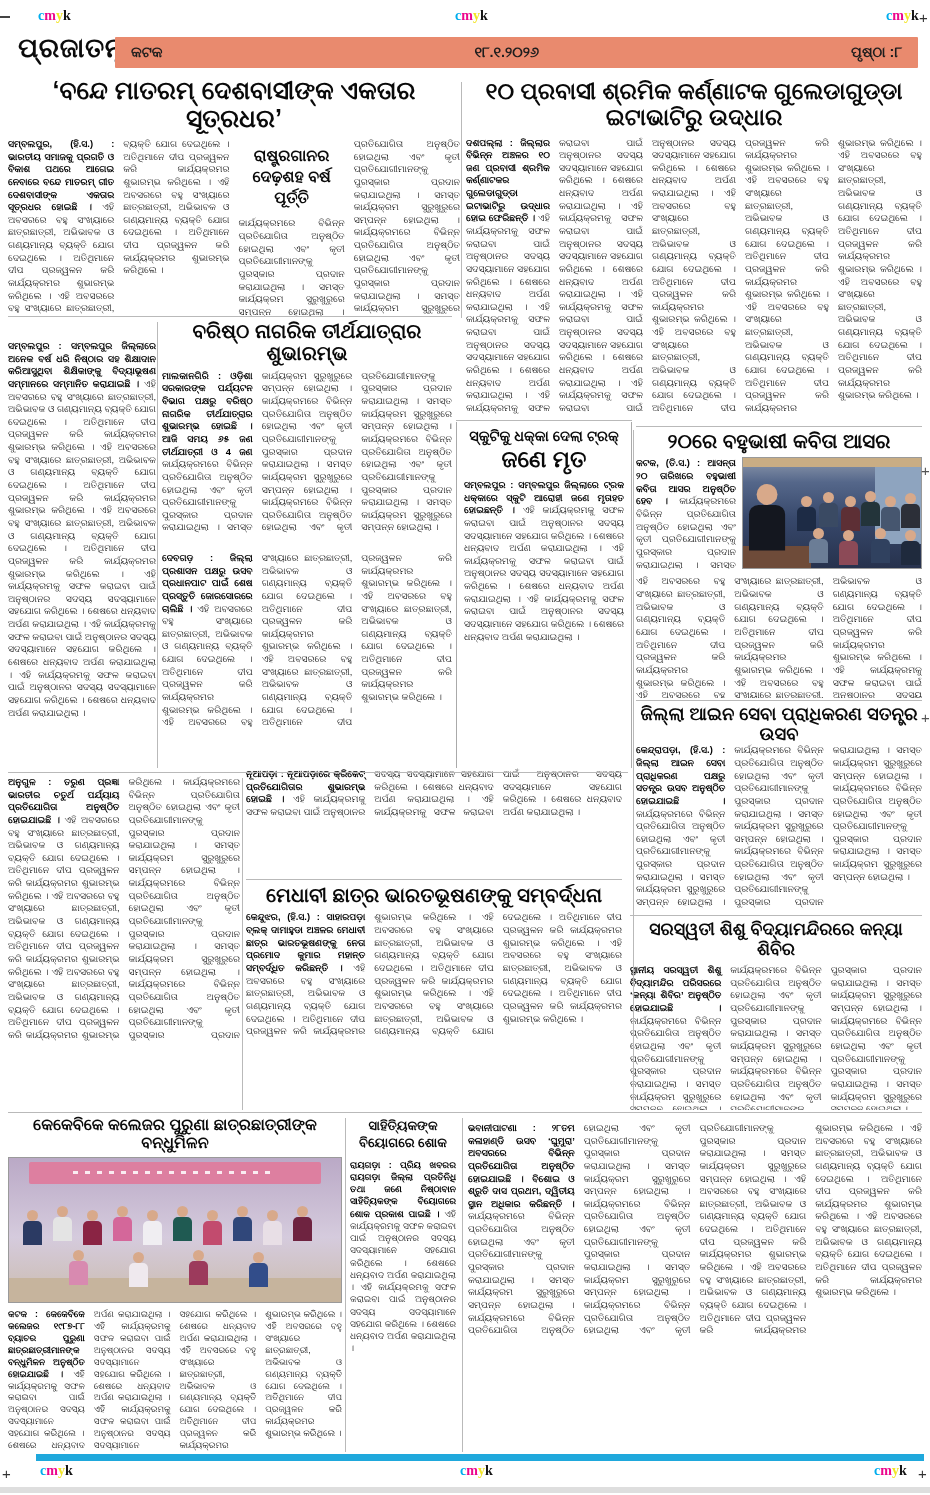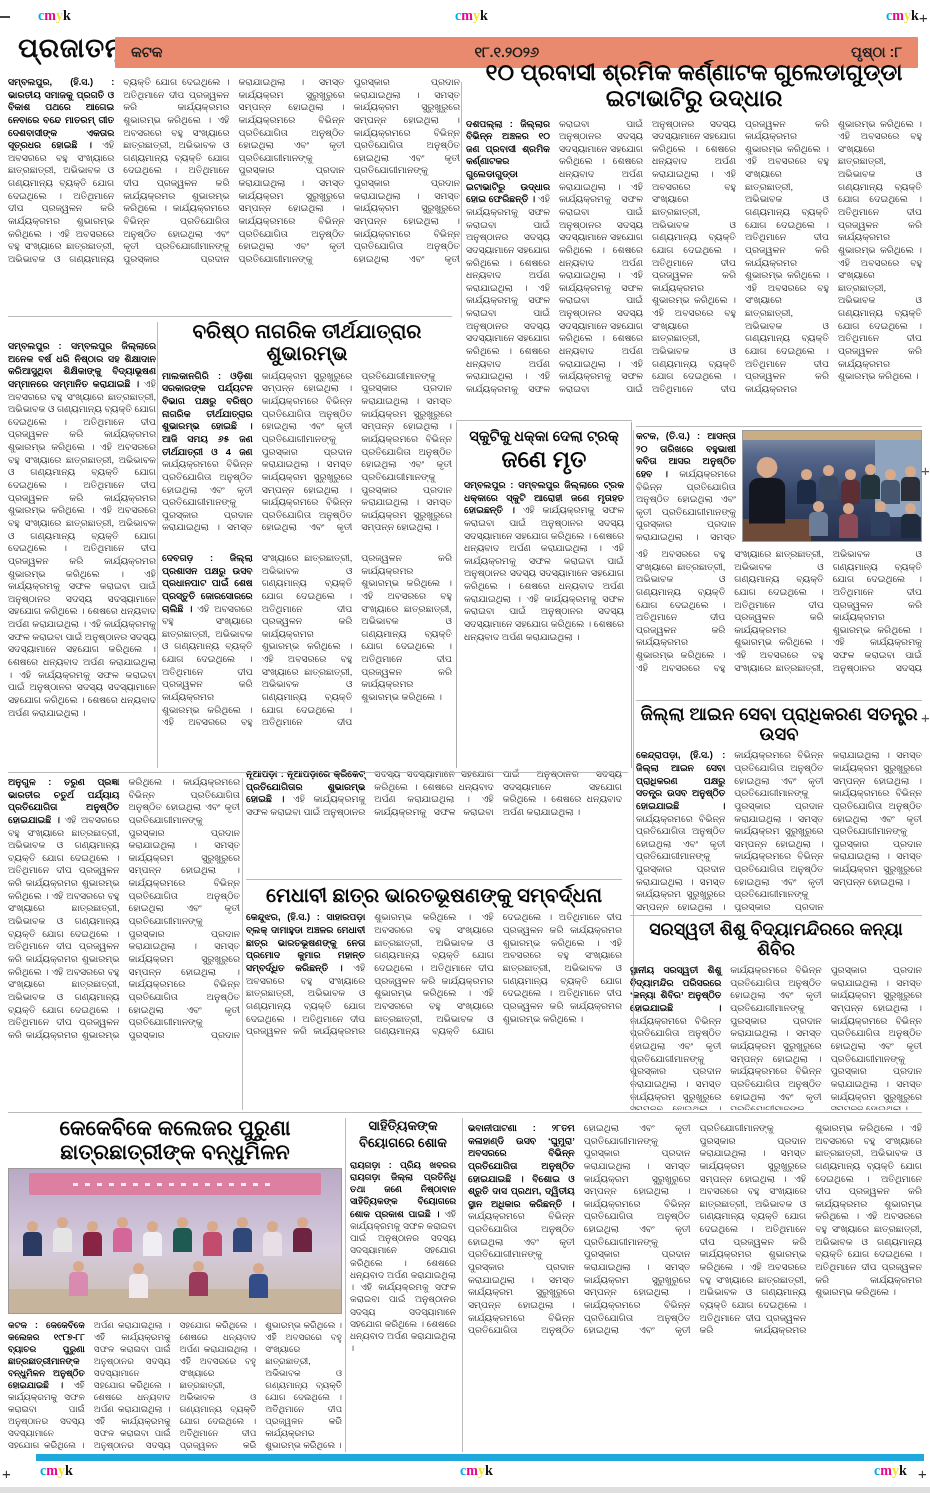--- a/index.html
+++ b/index.html
@@ -59,28 +59,30 @@
   <div class="plus" style="left:919px;top:10px">+</div>
 
   <div class="logo">ପ୍ରଜାତନ୍ତ୍ର</div>
   <div class="mbar" style="background:#e98a6e">
     <span>କଟକ</span>
     <span>୧୮.୧.୨୦୨୬</span>
     <span>ପୃଷ୍ଠା :୮</span>
   </div>
 
   <div class="article" style="left:8px;top:76px;width:452px;height:240px">
+    <div class="hl" style="font-size:25px;margin-bottom:6px">‘ବନ୍ଦେ ମାତରମ୍ ଦେଶବାସୀଙ୍କ ଏକତାର ସୂତ୍ରଧର’</div>
     <div class="body cols4" style="height:200px">
       <b>ସମ୍ବଲପୁର, (ହି.ସ.) : ଭାରତୀୟ ସମାଜକୁ ପ୍ରଗତି ଓ ବିକାଶ ପଥରେ ଆଗେଇ ନେବାରେ ବନ୍ଦେ ମାତରମ୍ ଗୀତ ଦେଶବାସୀଙ୍କ ଏକତାର ସୂତ୍ରଧର ହୋଇଛି ।</b>
       <span> ଏହି ଅବସରରେ ବହୁ ସଂଖ୍ୟାରେ ଛାତ୍ରଛାତ୍ରୀ, ଅଭିଭାବକ ଓ ଗଣ୍ୟମାନ୍ୟ ବ୍ୟକ୍ତି ଯୋଗ ଦେଇଥିଲେ । ଅତିଥିମାନେ ଦୀପ ପ୍ରଜ୍ୱଳନ କରି କାର୍ଯ୍ୟକ୍ରମର ଶୁଭାରମ୍ଭ କରିଥିଲେ । ଏହି ଅବସରରେ ବହୁ ସଂଖ୍ୟାରେ ଛାତ୍ରଛାତ୍ରୀ, ଅଭିଭାବକ ଓ ଗଣ୍ୟମାନ୍ୟ ବ୍ୟକ୍ତି ଯୋଗ ଦେଇଥିଲେ । ଅତିଥିମାନେ ଦୀପ ପ୍ରଜ୍ୱଳନ କରି କାର୍ଯ୍ୟକ୍ରମର ଶୁଭାରମ୍ଭ କରିଥିଲେ । ଏହି ଅବସରରେ ବହୁ ସଂଖ୍ୟାରେ ଛାତ୍ରଛାତ୍ରୀ, ଅଭିଭାବକ ଓ ଗଣ୍ୟମାନ୍ୟ ବ୍ୟକ୍ତି ଯୋଗ ଦେଇଥିଲେ । ଅତିଥିମାନେ ଦୀପ ପ୍ରଜ୍ୱଳନ କରି କାର୍ଯ୍ୟକ୍ରମର ଶୁଭାରମ୍ଭ କରିଥିଲେ ।</span>
+      <span class="subhead" style="display:block">ରାଷ୍ଟ୍ରଗାନର ଦେଢ଼ଶହ ବର୍ଷ ପୂର୍ତ୍ତି</span>
       <span> କାର୍ଯ୍ୟକ୍ରମରେ ବିଭିନ୍ନ ପ୍ରତିଯୋଗିତା ଅନୁଷ୍ଠିତ ହୋଇଥିଲା ଏବଂ କୃତୀ ପ୍ରତିଯୋଗୀମାନଙ୍କୁ ପୁରସ୍କାର ପ୍ରଦାନ କରାଯାଇଥିଲା । ସମସ୍ତ କାର୍ଯ୍ୟକ୍ରମ ସୁରୁଖୁରୁରେ ସମ୍ପନ୍ନ ହୋଇଥିଲା । କାର୍ଯ୍ୟକ୍ରମରେ ବିଭିନ୍ନ ପ୍ରତିଯୋଗିତା ଅନୁଷ୍ଠିତ ହୋଇଥିଲା ଏବଂ କୃତୀ ପ୍ରତିଯୋଗୀମାନଙ୍କୁ ପୁରସ୍କାର ପ୍ରଦାନ କରାଯାଇଥିଲା । ସମସ୍ତ କାର୍ଯ୍ୟକ୍ରମ ସୁରୁଖୁରୁରେ ସମ୍ପନ୍ନ ହୋଇଥିଲା । କାର୍ଯ୍ୟକ୍ରମରେ ବିଭିନ୍ନ ପ୍ରତିଯୋଗିତା ଅନୁଷ୍ଠିତ ହୋଇଥିଲା ଏବଂ କୃତୀ ପ୍ରତିଯୋଗୀମାନଙ୍କୁ ପୁରସ୍କାର ପ୍ରଦାନ କରାଯାଇଥିଲା । ସମସ୍ତ କାର୍ଯ୍ୟକ୍ରମ ସୁରୁଖୁରୁରେ ସମ୍ପନ୍ନ ହୋଇଥିଲା । କାର୍ଯ୍ୟକ୍ରମରେ ବିଭିନ୍ନ ପ୍ରତିଯୋଗିତା ଅନୁଷ୍ଠିତ ହୋଇଥିଲା ଏବଂ କୃତୀ ପ୍ରତିଯୋଗୀମାନଙ୍କୁ ପୁରସ୍କାର ପ୍ରଦାନ କରାଯାଇଥିଲା । ସମସ୍ତ କାର୍ଯ୍ୟକ୍ରମ ସୁରୁଖୁରୁରେ ସମ୍ପନ୍ନ ହୋଇଥିଲା । କାର୍ଯ୍ୟକ୍ରମରେ ବିଭିନ୍ନ ପ୍ରତିଯୋଗିତା ଅନୁଷ୍ଠିତ ହୋଇଥିଲା ଏବଂ କୃତୀ ପ୍ରତିଯୋଗୀମାନଙ୍କୁ ପୁରସ୍କାର ପ୍ରଦାନ କରାଯାଇଥିଲା । ସମସ୍ତ କାର୍ଯ୍ୟକ୍ରମ ସୁରୁଖୁରୁରେ ସମ୍ପନ୍ନ ହୋଇଥିଲା ।</span>
     </div>
   </div>
 
-  <div class="article" style="left:466px;top:60px;width:456px;height:348px">
+  <div class="article" style="left:466px;top:79px;width:456px;height:348px">
     <div class="hl" style="font-size:23px;margin-bottom:6px">୧୦ ପ୍ରବାସୀ ଶ୍ରମିକ କର୍ଣ୍ଣାଟକ ଗୁଲେଡାଗୁଡ୍ଡା ଇଟାଭାଟିରୁ ଉଦ୍ଧାର</div>
     <div class="body cols5" style="height:306px">
       <b>ଦଶପଲ୍ଲା : ଜିଲ୍ଲାର ବିଭିନ୍ନ ଅଞ୍ଚଳର ୧୦ ଜଣ ପ୍ରବାସୀ ଶ୍ରମିକ କର୍ଣ୍ଣାଟକର ଗୁଲେଡାଗୁଡ୍ଡା ଇଟାଭାଟିରୁ ଉଦ୍ଧାର ହୋଇ ଫେରିଛନ୍ତି ।</b>
       <span> ଏହି କାର୍ଯ୍ୟକ୍ରମକୁ ସଫଳ କରାଇବା ପାଇଁ ଅନୁଷ୍ଠାନର ସଦସ୍ୟ ସଦସ୍ୟାମାନେ ସହଯୋଗ କରିଥିଲେ । ଶେଷରେ ଧନ୍ୟବାଦ ଅର୍ପଣ କରାଯାଇଥିଲା । ଏହି କାର୍ଯ୍ୟକ୍ରମକୁ ସଫଳ କରାଇବା ପାଇଁ ଅନୁଷ୍ଠାନର ସଦସ୍ୟ ସଦସ୍ୟାମାନେ ସହଯୋଗ କରିଥିଲେ । ଶେଷରେ ଧନ୍ୟବାଦ ଅର୍ପଣ କରାଯାଇଥିଲା । ଏହି କାର୍ଯ୍ୟକ୍ରମକୁ ସଫଳ କରାଇବା ପାଇଁ ଅନୁଷ୍ଠାନର ସଦସ୍ୟ ସଦସ୍ୟାମାନେ ସହଯୋଗ କରିଥିଲେ । ଶେଷରେ ଧନ୍ୟବାଦ ଅର୍ପଣ କରାଯାଇଥିଲା । ଏହି କାର୍ଯ୍ୟକ୍ରମକୁ ସଫଳ କରାଇବା ପାଇଁ ଅନୁଷ୍ଠାନର ସଦସ୍ୟ ସଦସ୍ୟାମାନେ ସହଯୋଗ କରିଥିଲେ । ଶେଷରେ ଧନ୍ୟବାଦ ଅର୍ପଣ କରାଯାଇଥିଲା । ଏହି କାର୍ଯ୍ୟକ୍ରମକୁ ସଫଳ କରାଇବା ପାଇଁ ଅନୁଷ୍ଠାନର ସଦସ୍ୟ ସଦସ୍ୟାମାନେ ସହଯୋଗ କରିଥିଲେ । ଶେଷରେ ଧନ୍ୟବାଦ ଅର୍ପଣ କରାଯାଇଥିଲା । ଏହି କାର୍ଯ୍ୟକ୍ରମକୁ ସଫଳ କରାଇବା ପାଇଁ ଅନୁଷ୍ଠାନର ସଦସ୍ୟ ସଦସ୍ୟାମାନେ ସହଯୋଗ କରିଥିଲେ । ଶେଷରେ ଧନ୍ୟବାଦ ଅର୍ପଣ କରାଯାଇଥିଲା ।</span>
       <span> ଏହି ଅବସରରେ ବହୁ ସଂଖ୍ୟାରେ ଛାତ୍ରଛାତ୍ରୀ, ଅଭିଭାବକ ଓ ଗଣ୍ୟମାନ୍ୟ ବ୍ୟକ୍ତି ଯୋଗ ଦେଇଥିଲେ । ଅତିଥିମାନେ ଦୀପ ପ୍ରଜ୍ୱଳନ କରି କାର୍ଯ୍ୟକ୍ରମର ଶୁଭାରମ୍ଭ କରିଥିଲେ । ଏହି ଅବସରରେ ବହୁ ସଂଖ୍ୟାରେ ଛାତ୍ରଛାତ୍ରୀ, ଅଭିଭାବକ ଓ ଗଣ୍ୟମାନ୍ୟ ବ୍ୟକ୍ତି ଯୋଗ ଦେଇଥିଲେ । ଅତିଥିମାନେ ଦୀପ ପ୍ରଜ୍ୱଳନ କରି କାର୍ଯ୍ୟକ୍ରମର ଶୁଭାରମ୍ଭ କରିଥିଲେ । ଏହି ଅବସରରେ ବହୁ ସଂଖ୍ୟାରେ ଛାତ୍ରଛାତ୍ରୀ, ଅଭିଭାବକ ଓ ଗଣ୍ୟମାନ୍ୟ ବ୍ୟକ୍ତି ଯୋଗ ଦେଇଥିଲେ । ଅତିଥିମାନେ ଦୀପ ପ୍ରଜ୍ୱଳନ କରି କାର୍ଯ୍ୟକ୍ରମର ଶୁଭାରମ୍ଭ କରିଥିଲେ । ଏହି ଅବସରରେ ବହୁ ସଂଖ୍ୟାରେ ଛାତ୍ରଛାତ୍ରୀ, ଅଭିଭାବକ ଓ ଗଣ୍ୟମାନ୍ୟ ବ୍ୟକ୍ତି ଯୋଗ ଦେଇଥିଲେ । ଅତିଥିମାନେ ଦୀପ ପ୍ରଜ୍ୱଳନ କରି କାର୍ଯ୍ୟକ୍ରମର ଶୁଭାରମ୍ଭ କରିଥିଲେ । ଏହି ଅବସରରେ ବହୁ ସଂଖ୍ୟାରେ ଛାତ୍ରଛାତ୍ରୀ, ଅଭିଭାବକ ଓ ଗଣ୍ୟମାନ୍ୟ ବ୍ୟକ୍ତି ଯୋଗ ଦେଇଥିଲେ । ଅତିଥିମାନେ ଦୀପ ପ୍ରଜ୍ୱଳନ କରି କାର୍ଯ୍ୟକ୍ରମର ଶୁଭାରମ୍ଭ କରିଥିଲେ । ଏହି ଅବସରରେ ବହୁ ସଂଖ୍ୟାରେ ଛାତ୍ରଛାତ୍ରୀ, ଅଭିଭାବକ ଓ ଗଣ୍ୟମାନ୍ୟ ବ୍ୟକ୍ତି ଯୋଗ ଦେଇଥିଲେ । ଅତିଥିମାନେ ଦୀପ ପ୍ରଜ୍ୱଳନ କରି କାର୍ଯ୍ୟକ୍ରମର ଶୁଭାରମ୍ଭ କରିଥିଲେ ।</span>
     </div>
   </div>
 
   <div class="article" style="left:8px;top:320px;width:148px;height:450px">
     <div class="body" style="height:398px;margin-top:20px">
@@ -108,20 +110,21 @@
   <div class="article" style="left:456px;top:422px;width:176px;height:346px;border-left:1px solid #aaa;border-right:1px solid #aaa;padding:6px 7px 0">
     <div class="hl" style="font-size:14.5px">ସ୍କୁଟିକୁ ଧକ୍କା ଦେଲା ଟ୍ରକ୍</div>
     <div class="hl" style="font-size:23px;margin:3px 0 6px">ଜଣେ ମୃତ</div>
     <div class="body" style="height:250px">
       <b>ସମ୍ବଲପୁର : ସମ୍ବଲପୁର ଜିଲ୍ଲାରେ ଟ୍ରକ ଧକ୍କାରେ ସ୍କୁଟି ଆରୋହୀ ଜଣେ ମୃତାହତ ହୋଇଛନ୍ତି ।</b>
       <span> ଏହି କାର୍ଯ୍ୟକ୍ରମକୁ ସଫଳ କରାଇବା ପାଇଁ ଅନୁଷ୍ଠାନର ସଦସ୍ୟ ସଦସ୍ୟାମାନେ ସହଯୋଗ କରିଥିଲେ । ଶେଷରେ ଧନ୍ୟବାଦ ଅର୍ପଣ କରାଯାଇଥିଲା । ଏହି କାର୍ଯ୍ୟକ୍ରମକୁ ସଫଳ କରାଇବା ପାଇଁ ଅନୁଷ୍ଠାନର ସଦସ୍ୟ ସଦସ୍ୟାମାନେ ସହଯୋଗ କରିଥିଲେ । ଶେଷରେ ଧନ୍ୟବାଦ ଅର୍ପଣ କରାଯାଇଥିଲା । ଏହି କାର୍ଯ୍ୟକ୍ରମକୁ ସଫଳ କରାଇବା ପାଇଁ ଅନୁଷ୍ଠାନର ସଦସ୍ୟ ସଦସ୍ୟାମାନେ ସହଯୋଗ କରିଥିଲେ । ଶେଷରେ ଧନ୍ୟବାଦ ଅର୍ପଣ କରାଯାଇଥିଲା ।</span>
     </div>
   </div>
 
   <div class="article" style="left:636px;top:430px;width:286px;height:268px">
+    <div class="hl" style="font-size:20px;margin-bottom:5px">୨୦ରେ ବହୁଭାଷୀ କବିତା ଆସର</div>
     <div style="display:flex;gap:6px">
       <div class="body" style="width:100px;height:112px">
         <b>କଟକ, (ତି.ସ.) : ଆସନ୍ତା ୨୦ ତାରିଖରେ ବହୁଭାଷୀ କବିତା ଆସର ଅନୁଷ୍ଠିତ ହେବ ।</b>
         <span> କାର୍ଯ୍ୟକ୍ରମରେ ବିଭିନ୍ନ ପ୍ରତିଯୋଗିତା ଅନୁଷ୍ଠିତ ହୋଇଥିଲା ଏବଂ କୃତୀ ପ୍ରତିଯୋଗୀମାନଙ୍କୁ ପୁରସ୍କାର ପ୍ରଦାନ କରାଯାଇଥିଲା । ସମସ୍ତ କାର୍ଯ୍ୟକ୍ରମ ସୁରୁଖୁରୁରେ ସମ୍ପନ୍ନ ହୋଇଥିଲା ।</span>
       </div>
       <div class="photo p1" style="width:180px;height:112px">
         <i class="p1-ceil"></i>
         <i class="p1-band"></i>
         <i class="p1-desk"></i>
         <i class="pp" style="left:6px;top:26px;transform:scale(1.9);transform-origin:top left;--cloth:#14171f"></i>
@@ -137,21 +140,21 @@
         <i class="pp" style="left:158px;top:72px;--cloth:#1f2a3d"></i>
       </div>
     </div>
     <div class="body cols3" style="height:128px;margin-top:6px">
       <span> ଏହି ଅବସରରେ ବହୁ ସଂଖ୍ୟାରେ ଛାତ୍ରଛାତ୍ରୀ, ଅଭିଭାବକ ଓ ଗଣ୍ୟମାନ୍ୟ ବ୍ୟକ୍ତି ଯୋଗ ଦେଇଥିଲେ । ଅତିଥିମାନେ ଦୀପ ପ୍ରଜ୍ୱଳନ କରି କାର୍ଯ୍ୟକ୍ରମର ଶୁଭାରମ୍ଭ କରିଥିଲେ । ଏହି ଅବସରରେ ବହୁ ସଂଖ୍ୟାରେ ଛାତ୍ରଛାତ୍ରୀ, ଅଭିଭାବକ ଓ ଗଣ୍ୟମାନ୍ୟ ବ୍ୟକ୍ତି ଯୋଗ ଦେଇଥିଲେ । ଅତିଥିମାନେ ଦୀପ ପ୍ରଜ୍ୱଳନ କରି କାର୍ଯ୍ୟକ୍ରମର ଶୁଭାରମ୍ଭ କରିଥିଲେ । ଏହି ଅବସରରେ ବହୁ ସଂଖ୍ୟାରେ ଛାତ୍ରଛାତ୍ରୀ, ଅଭିଭାବକ ଓ ଗଣ୍ୟମାନ୍ୟ ବ୍ୟକ୍ତି ଯୋଗ ଦେଇଥିଲେ । ଅତିଥିମାନେ ଦୀପ ପ୍ରଜ୍ୱଳନ କରି କାର୍ଯ୍ୟକ୍ରମର ଶୁଭାରମ୍ଭ କରିଥିଲେ ।</span>
       <span> ଏହି କାର୍ଯ୍ୟକ୍ରମକୁ ସଫଳ କରାଇବା ପାଇଁ ଅନୁଷ୍ଠାନର ସଦସ୍ୟ ସଦସ୍ୟାମାନେ ସହଯୋଗ କରିଥିଲେ । ଶେଷରେ ଧନ୍ୟବାଦ ଅର୍ପଣ କରାଯାଇଥିଲା । ଏହି କାର୍ଯ୍ୟକ୍ରମକୁ ସଫଳ କରାଇବା ପାଇଁ ଅନୁଷ୍ଠାନର ସଦସ୍ୟ ସଦସ୍ୟାମାନେ ସହଯୋଗ କରିଥିଲେ । ଶେଷରେ ଧନ୍ୟବାଦ ଅର୍ପଣ କରାଯାଇଥିଲା ।</span>
     </div>
   </div>
 
   <div class="article" style="left:636px;top:704px;width:286px;height:208px">
-    <div class="hl" style="font-size:18px;margin-bottom:5px">ଜିଲ୍ଲା ଆଇନ ସେବା ପ୍ରାଧିକରଣ ସତନ୍ତ୍ର ଉସବ</div>
+    <div class="hl" style="font-size:18px;">ଜିଲ୍ଲା ଆଇନ ସେବା ପ୍ରାଧିକରଣ ସତନ୍ତ୍ର ଉସବ</div>
     <div class="body cols3" style="height:174px">
       <b>କେନ୍ଦ୍ରାପଡ଼ା, (ହି.ସ.) : ଜିଲ୍ଲା ଆଇନ ସେବା ପ୍ରାଧିକରଣ ପକ୍ଷରୁ ସତନ୍ତ୍ର ଉସବ ଅନୁଷ୍ଠିତ ହୋଇଯାଇଛି ।</b>
       <span> କାର୍ଯ୍ୟକ୍ରମରେ ବିଭିନ୍ନ ପ୍ରତିଯୋଗିତା ଅନୁଷ୍ଠିତ ହୋଇଥିଲା ଏବଂ କୃତୀ ପ୍ରତିଯୋଗୀମାନଙ୍କୁ ପୁରସ୍କାର ପ୍ରଦାନ କରାଯାଇଥିଲା । ସମସ୍ତ କାର୍ଯ୍ୟକ୍ରମ ସୁରୁଖୁରୁରେ ସମ୍ପନ୍ନ ହୋଇଥିଲା । କାର୍ଯ୍ୟକ୍ରମରେ ବିଭିନ୍ନ ପ୍ରତିଯୋଗିତା ଅନୁଷ୍ଠିତ ହୋଇଥିଲା ଏବଂ କୃତୀ ପ୍ରତିଯୋଗୀମାନଙ୍କୁ ପୁରସ୍କାର ପ୍ରଦାନ କରାଯାଇଥିଲା । ସମସ୍ତ କାର୍ଯ୍ୟକ୍ରମ ସୁରୁଖୁରୁରେ ସମ୍ପନ୍ନ ହୋଇଥିଲା । କାର୍ଯ୍ୟକ୍ରମରେ ବିଭିନ୍ନ ପ୍ରତିଯୋଗିତା ଅନୁଷ୍ଠିତ ହୋଇଥିଲା ଏବଂ କୃତୀ ପ୍ରତିଯୋଗୀମାନଙ୍କୁ ପୁରସ୍କାର ପ୍ରଦାନ କରାଯାଇଥିଲା । ସମସ୍ତ କାର୍ଯ୍ୟକ୍ରମ ସୁରୁଖୁରୁରେ ସମ୍ପନ୍ନ ହୋଇଥିଲା । କାର୍ଯ୍ୟକ୍ରମରେ ବିଭିନ୍ନ ପ୍ରତିଯୋଗିତା ଅନୁଷ୍ଠିତ ହୋଇଥିଲା ଏବଂ କୃତୀ ପ୍ରତିଯୋଗୀମାନଙ୍କୁ ପୁରସ୍କାର ପ୍ରଦାନ କରାଯାଇଥିଲା । ସମସ୍ତ କାର୍ଯ୍ୟକ୍ରମ ସୁରୁଖୁରୁରେ ସମ୍ପନ୍ନ ହୋଇଥିଲା ।</span>
     </div>
   </div>
 
   <div class="article" style="left:8px;top:776px;width:232px;height:334px">
     <div class="body cols2" style="height:276px">
       <b>ଅନୁଗୁଳ : ତରୁଣ ପ୍ରଜ୍ଞା ଭାରତୀର ଚତୁର୍ଥ ପର୍ଯ୍ୟାୟ ପ୍ରତିଯୋଗିତା ଅନୁଷ୍ଠିତ ହୋଇଯାଇଛି ।</b>
       <span> ଏହି ଅବସରରେ ବହୁ ସଂଖ୍ୟାରେ ଛାତ୍ରଛାତ୍ରୀ, ଅଭିଭାବକ ଓ ଗଣ୍ୟମାନ୍ୟ ବ୍ୟକ୍ତି ଯୋଗ ଦେଇଥିଲେ । ଅତିଥିମାନେ ଦୀପ ପ୍ରଜ୍ୱଳନ କରି କାର୍ଯ୍ୟକ୍ରମର ଶୁଭାରମ୍ଭ କରିଥିଲେ । ଏହି ଅବସରରେ ବହୁ ସଂଖ୍ୟାରେ ଛାତ୍ରଛାତ୍ରୀ, ଅଭିଭାବକ ଓ ଗଣ୍ୟମାନ୍ୟ ବ୍ୟକ୍ତି ଯୋଗ ଦେଇଥିଲେ । ଅତିଥିମାନେ ଦୀପ ପ୍ରଜ୍ୱଳନ କରି କାର୍ଯ୍ୟକ୍ରମର ଶୁଭାରମ୍ଭ କରିଥିଲେ । ଏହି ଅବସରରେ ବହୁ ସଂଖ୍ୟାରେ ଛାତ୍ରଛାତ୍ରୀ, ଅଭିଭାବକ ଓ ଗଣ୍ୟମାନ୍ୟ ବ୍ୟକ୍ତି ଯୋଗ ଦେଇଥିଲେ । ଅତିଥିମାନେ ଦୀପ ପ୍ରଜ୍ୱଳନ କରି କାର୍ଯ୍ୟକ୍ରମର ଶୁଭାରମ୍ଭ କରିଥିଲେ ।</span>
@@ -176,21 +179,21 @@
 
   <div class="article" style="left:630px;top:920px;width:292px;height:190px">
     <div class="hl" style="font-size:17.5px;margin-bottom:5px">ସରସ୍ୱତୀ ଶିଶୁ ବିଦ୍ୟାମନ୍ଦିରରେ କନ୍ୟା ଶିବିର</div>
     <div class="body cols3" style="height:156px">
       <b>ସ୍ଥାନୀୟ ସରସ୍ୱତୀ ଶିଶୁ ବିଦ୍ୟାମନ୍ଦିର ପରିସରରେ ‘କନ୍ୟା ଶିବିର’ ଅନୁଷ୍ଠିତ ହୋଇଯାଇଛି ।</b>
       <span> କାର୍ଯ୍ୟକ୍ରମରେ ବିଭିନ୍ନ ପ୍ରତିଯୋଗିତା ଅନୁଷ୍ଠିତ ହୋଇଥିଲା ଏବଂ କୃତୀ ପ୍ରତିଯୋଗୀମାନଙ୍କୁ ପୁରସ୍କାର ପ୍ରଦାନ କରାଯାଇଥିଲା । ସମସ୍ତ କାର୍ଯ୍ୟକ୍ରମ ସୁରୁଖୁରୁରେ ସମ୍ପନ୍ନ ହୋଇଥିଲା । କାର୍ଯ୍ୟକ୍ରମରେ ବିଭିନ୍ନ ପ୍ରତିଯୋଗିତା ଅନୁଷ୍ଠିତ ହୋଇଥିଲା ଏବଂ କୃତୀ ପ୍ରତିଯୋଗୀମାନଙ୍କୁ ପୁରସ୍କାର ପ୍ରଦାନ କରାଯାଇଥିଲା । ସମସ୍ତ କାର୍ଯ୍ୟକ୍ରମ ସୁରୁଖୁରୁରେ ସମ୍ପନ୍ନ ହୋଇଥିଲା । କାର୍ଯ୍ୟକ୍ରମରେ ବିଭିନ୍ନ ପ୍ରତିଯୋଗିତା ଅନୁଷ୍ଠିତ ହୋଇଥିଲା ଏବଂ କୃତୀ ପ୍ରତିଯୋଗୀମାନଙ୍କୁ ପୁରସ୍କାର ପ୍ରଦାନ କରାଯାଇଥିଲା । ସମସ୍ତ କାର୍ଯ୍ୟକ୍ରମ ସୁରୁଖୁରୁରେ ସମ୍ପନ୍ନ ହୋଇଥିଲା । କାର୍ଯ୍ୟକ୍ରମରେ ବିଭିନ୍ନ ପ୍ରତିଯୋଗିତା ଅନୁଷ୍ଠିତ ହୋଇଥିଲା ଏବଂ କୃତୀ ପ୍ରତିଯୋଗୀମାନଙ୍କୁ ପୁରସ୍କାର ପ୍ରଦାନ କରାଯାଇଥିଲା । ସମସ୍ତ କାର୍ଯ୍ୟକ୍ରମ ସୁରୁଖୁରୁରେ ସମ୍ପନ୍ନ ହୋଇଥିଲା ।</span>
     </div>
   </div>
 
   <div class="article" style="left:8px;top:1116px;width:334px;height:336px">
-    <div class="hl" style="font-size:21px;margin-bottom:5px">କେକେବିକେ କଲେଜର ପୁରୁଣା ଛାତ୍ରଛାତ୍ରୀଙ୍କ ବନ୍ଧୁମିଳନ</div>
+    <div class="hl" style="font-size:16px;margin-bottom:5px">କେକେବିକେ କଲେଜର ପୁରୁଣା ଛାତ୍ରଛାତ୍ରୀଙ୍କ ବନ୍ଧୁମିଳନ</div>
     <div class="photo p2" style="width:334px;height:146px">
       <i class="p2-banner"></i>
       <i class="p2-floor"></i>
       <i class="pp" style="left:14px;top:52px;--cloth:#2b3a63"></i>
       <i class="pp" style="left:44px;top:48px;--cloth:#e4e4e4"></i>
       <i class="pp" style="left:74px;top:52px;--cloth:#8a2444"></i>
       <i class="pp" style="left:104px;top:48px;--cloth:#d4679a"></i>
       <i class="pp" style="left:134px;top:52px;--cloth:#f0eef2"></i>
       <i class="pp" style="left:164px;top:48px;--cloth:#1f5a52"></i>
       <i class="pp" style="left:194px;top:52px;--cloth:#c24b6e"></i>

